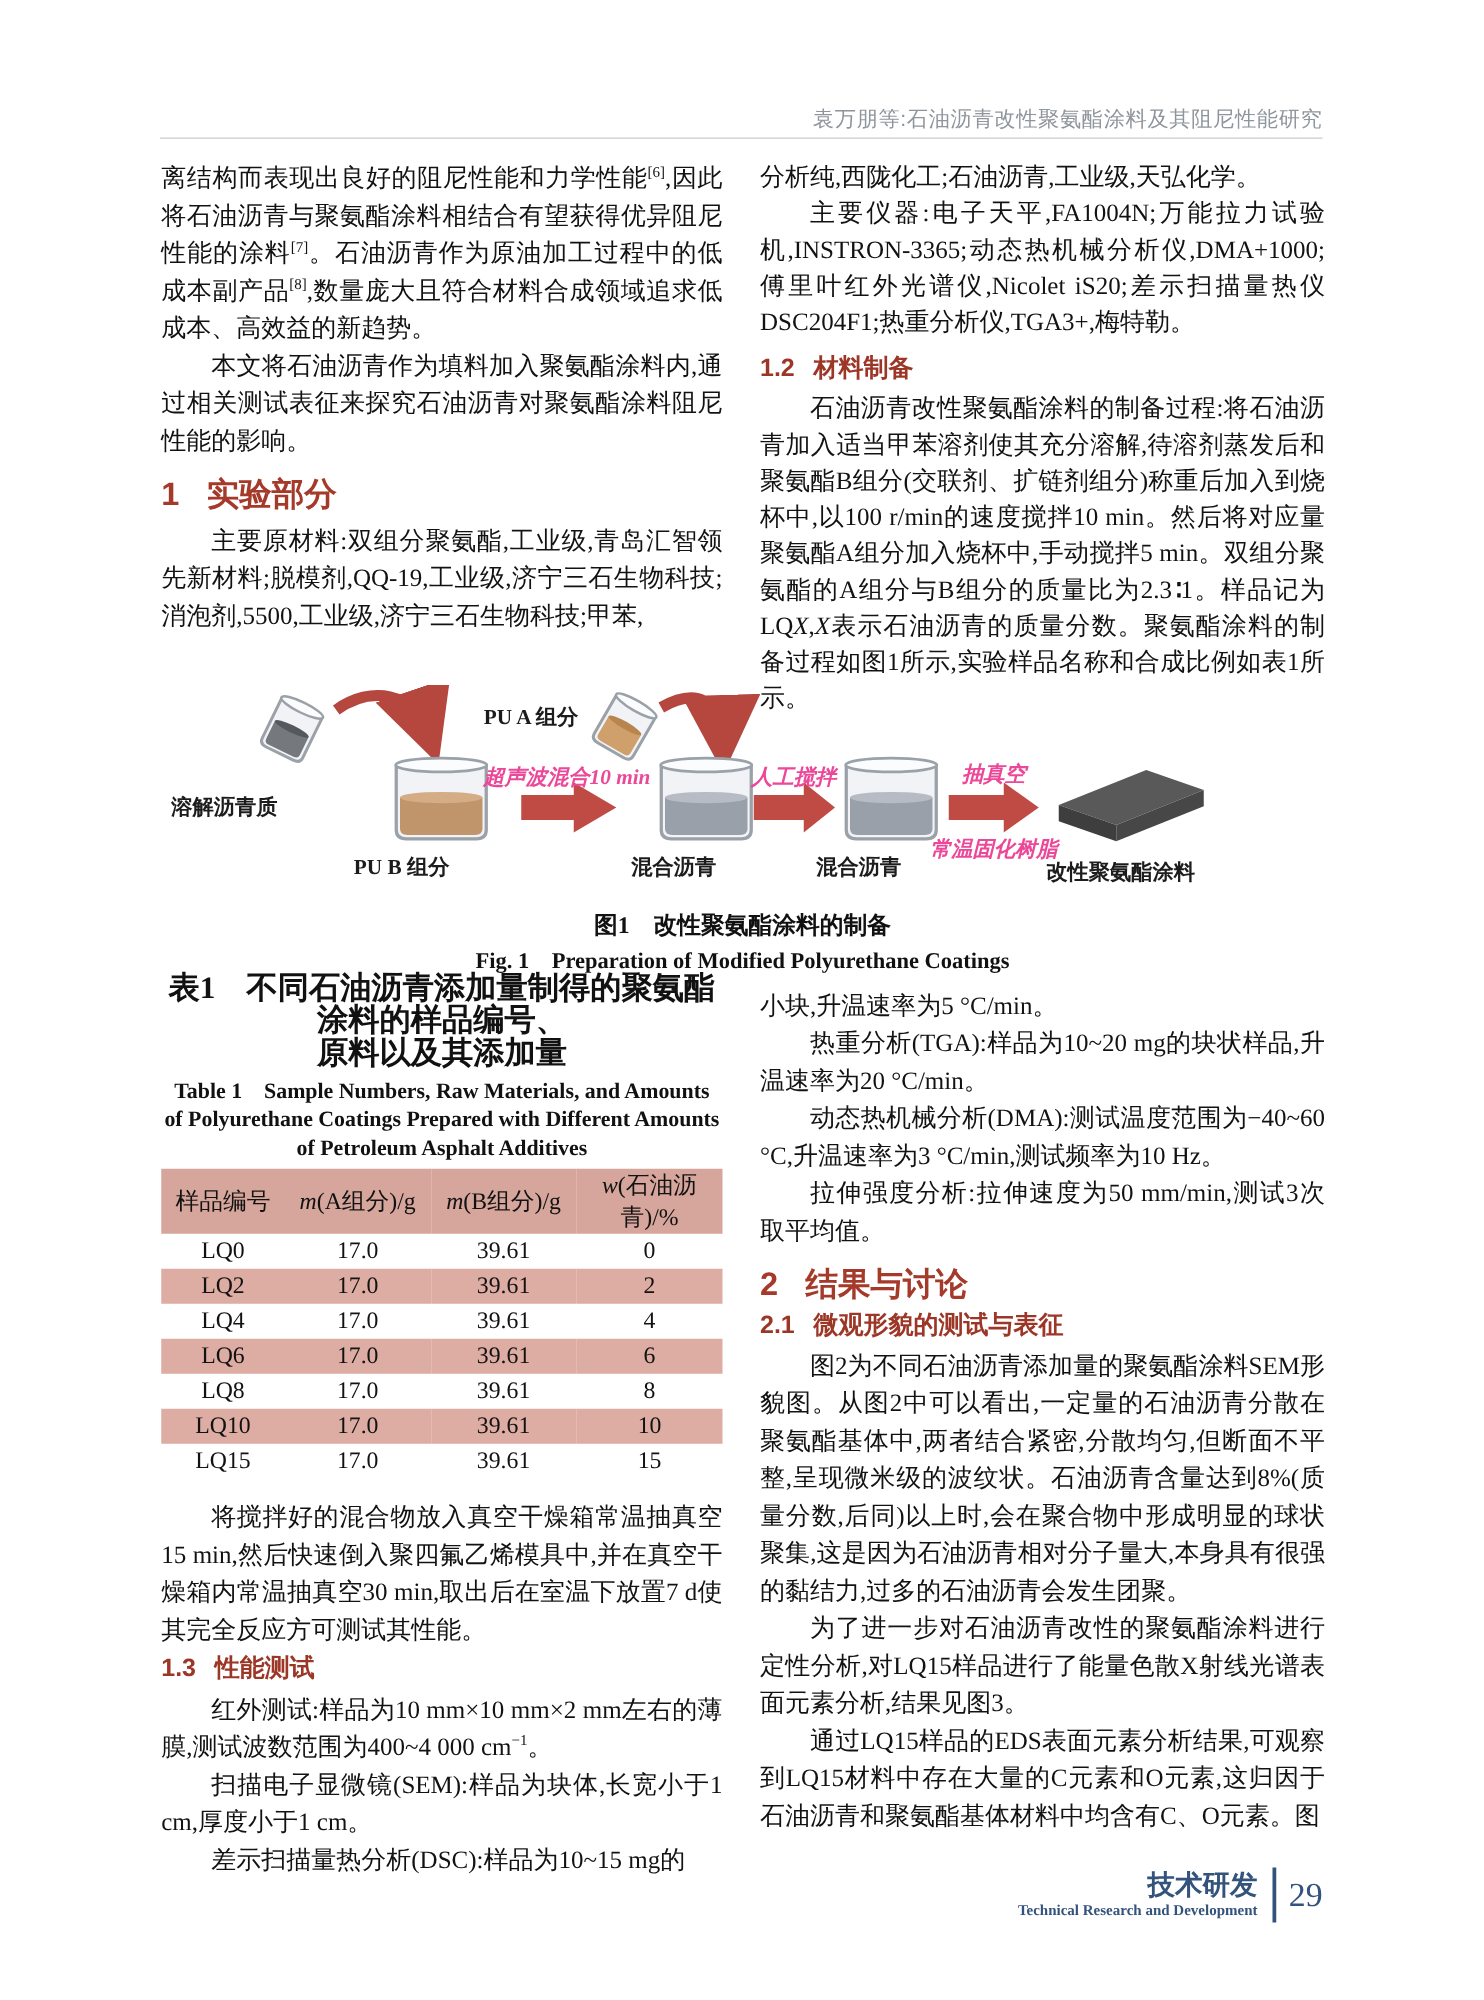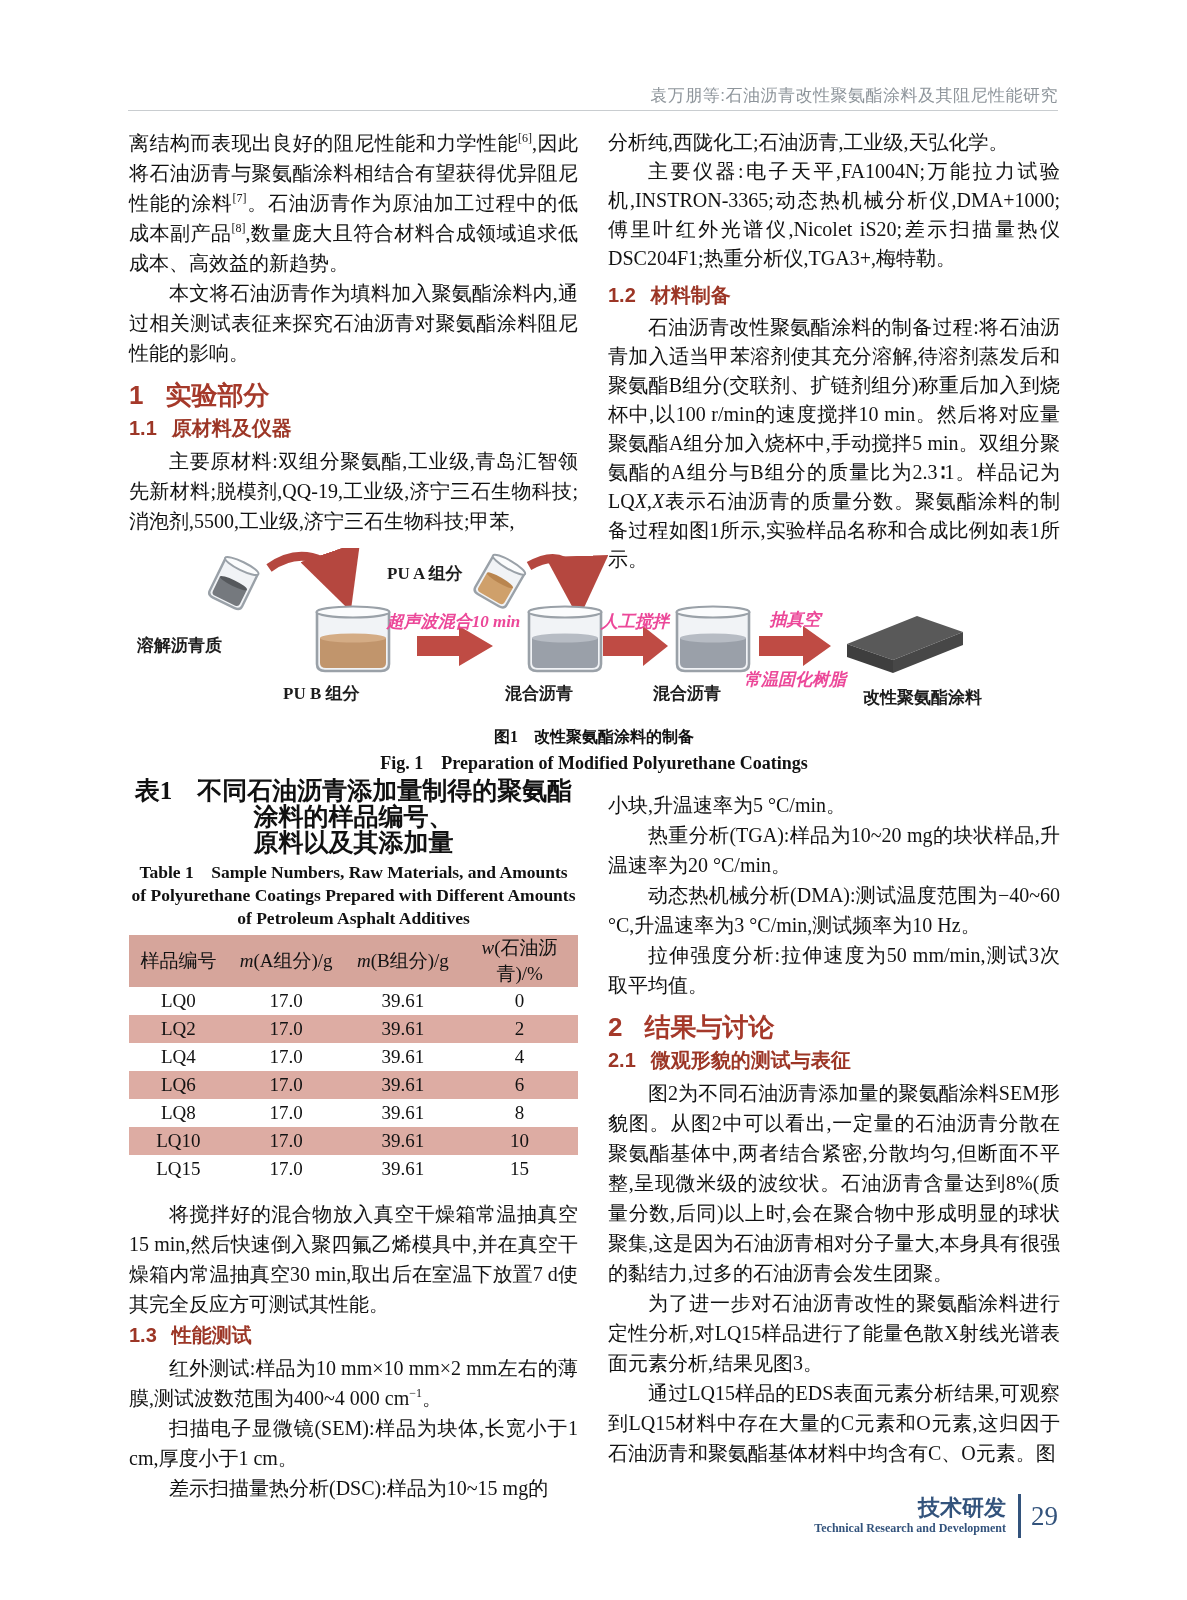--- a/index.html
+++ b/index.html
@@ -34,21 +34,21 @@
              font-family:"Liberation Sans","DejaVu Sans",sans-serif;
              font-weight:bold; font-size:20px; line-height:20px; color:#9c3626; }
 
   
   .figure { position:absolute; left:129px; top:548px; width:930px; }
   .fig-canvas { position:relative; width:930px; height:176px; }
   .fig-canvas svg { position:absolute; left:0; top:0; }
   .fig-lbl { position:absolute; font-size:17px; font-weight:600; text-align:left; color:#1c1c1c; }
   .fig-step { position:absolute; font-size:17px; font-weight:bold; font-style:italic;
               text-align:center; color:#ec4899; }
-  .fig-cap-zh { text-align:center; font-size:16px; font-weight:bold; margin-top:3px; color:#111; }
+  .fig-cap-zh { text-align:center; font-size:19px; font-weight:bold; margin-top:3px; color:#111; }
   .fig-cap-en { text-align:center; font-size:18px; font-weight:bold; margin-top:3px; color:#111; }
 
   
   .tbl-cap-zh { text-align:center; font-size:25px; font-weight:bold; line-height:26px; color:#111; }
   .tbl-cap-en { text-align:center; font-size:17.5px; font-weight:bold; line-height:23px; margin-top:5px; color:#111; }
   table.tbl { width:100%; border-collapse:collapse; margin-top:5px; font-size:19px; }
   table.tbl th { background:#d6a59b; font-weight:normal; height:34px; text-align:center; }
   table.tbl td { height:28px; text-align:center; }
   table.tbl tbody tr:nth-child(even) { background:#ddaca3; }
 
@@ -68,24 +68,20 @@
   <div class="hdr-title">袁万朋等:石油沥青改性聚氨酯涂料及其阻尼性能研究</div>
   <div class="hdr-rule"></div>
 
   <div class="col col-lt">
     <p class="body"><span>离结构而表现出良好的阻尼性能和力学性能</span><sup>[6]</sup><span>,因此将石油沥青与聚氨酯涂料相结合有望获得优异阻尼性能的涂料</span><sup>[7]</sup><span>。石油沥青作为原油加工过程中的低成本副产品</span><sup>[8]</sup><span>,数量庞大且符合材料合成领域追求低成本、高效益的新趋势。</span></p>
     <p class="body ind">本文将石油沥青作为填料加入聚氨酯涂料内,通过相关测试表征来探究石油沥青对聚氨酯涂料阻尼性能的影响。</p>
     <div class="h-major">
       <span>1</span>
       <span>实验部分</span>
     </div>
-    <div class="h-minor">
-      <span>1.1</span>
-      <span>原材料及仪器</span>
-    </div>
     <p class="body ind">主要原材料:双组分聚氨酯,工业级,青岛汇智领先新材料;脱模剂,QQ-19,工业级,济宁三石生物科技;消泡剂,5500,工业级,济宁三石生物科技;甲苯,</p>
   </div>
 
   <div class="col col-rt">
     <p class="body">分析纯,西陇化工;石油沥青,工业级,天弘化学。</p>
     <p class="body ind">主要仪器:电子天平,FA1004N;万能拉力试验机,INSTRON-3365;动态热机械分析仪,DMA+1000;傅里叶红外光谱仪,Nicolet iS20;差示扫描量热仪DSC204F1;热重分析仪,TGA3+,梅特勒。</p>
     <div class="h-minor" style="margin-top:12px;">
       <span>1.2</span>
       <span>材料制备</span>
     </div>
@@ -155,21 +151,21 @@
 
       <div class="fig-lbl" style="left:8px; top:62px; width:124px;margin-top:24px;">溶解沥青质</div>
       <div class="fig-lbl" style="left:154px; top:134px; width:140px;">PU B 组分</div>
       <div class="fig-lbl" style="left:258px; top:14px; width:92px;">PU A 组分</div>
       <div class="fig-step" style="left:242px; top:62px; width:165px;">超声波混合10 min</div>
       <div class="fig-lbl" style="left:376px; top:134px; width:120px;">混合沥青</div>
       <div class="fig-step" style="left:456px; top:62px; width:100px;">人工搅拌</div>
       <div class="fig-lbl" style="left:524px; top:134px; width:120px;">混合沥青</div>
       <div class="fig-step" style="left:616px; top:60px; width:100px;">抽真空</div>
       <div class="fig-step" style="left:596px; top:120px; width:140px;">常温固化树脂</div>
-      <div class="fig-lbl" style="left:734px; top:138px; width:160px;font-family:Liberation Serif, serif;">改性聚氨酯涂料</div>
+      <div class="fig-lbl" style="left:708px; top:138px; width:160px;font-family:Liberation Serif, serif;">改性聚氨酯涂料</div>
     </div>
     <div class="fig-cap-zh">图1　改性聚氨酯涂料的制备</div>
     <div class="fig-cap-en">Fig. 1　Preparation of Modified Polyurethane Coatings</div>
   </div>
 
   <div class="col col-lb">
     <div class="tbl-cap-zh">
       <div>表1　不同石油沥青添加量制得的聚氨酯涂料的样品编号、</div>
       <div>原料以及其添加量</div>
     </div>

